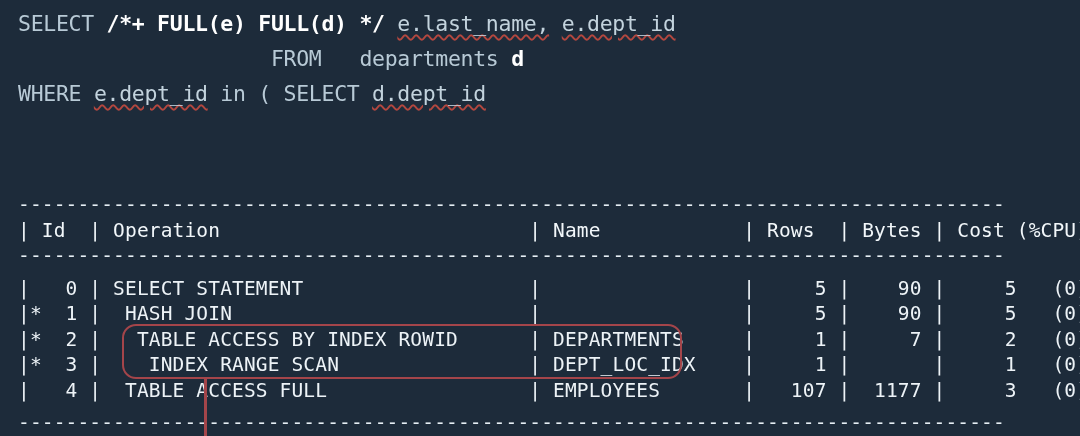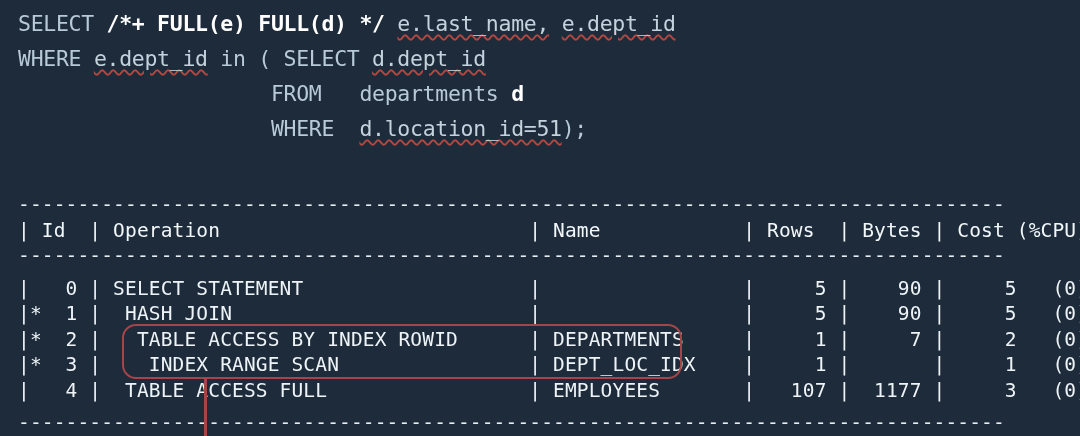--- a/index.html
+++ b/index.html
@@ -99,23 +99,22 @@
     pointer-events: none;
   }
 </style>
 </head>
 <body>
 
 <div id="screen">
 
   <div class="sql-block" id="sql-block">
       <div class="sql-line"><span class="kw">SELECT </span><span class="hint">/*+ FULL(e) FULL(d) */</span><span class="kw"> </span><span class="sq">e.last_name,</span><span class="kw"> </span><span class="sq">e.dept_id</span></div>
+      <div class="sql-line"><span class="kw">                    FROM   departments </span><span class="alias">d</span></div>
       <div class="sql-line"><span class="kw">WHERE </span><span class="sq">e.dept_id</span><span class="kw"> in ( SELECT </span><span class="sq">d.dept_id</span></div>
-      <div class="sql-line"><span class="kw">                    FROM   departments </span><span class="alias">d</span></div>
-      <div class="sql-line"><span class="kw">                    WHERE  </span><span class="sq">d.location_id=51</span><span class="kw">);</span></div>
     </div>
 
   <div class="plan-block">
 
     <div class="plan-line sep">-----------------------------------------------------------------------------------</div>
 
     <div class="plan-line head">| Id  | Operation                          | Name            | Rows  | Bytes | Cost (%CPU)|</div>
 
     <div class="plan-line sep">-----------------------------------------------------------------------------------</div>
 

